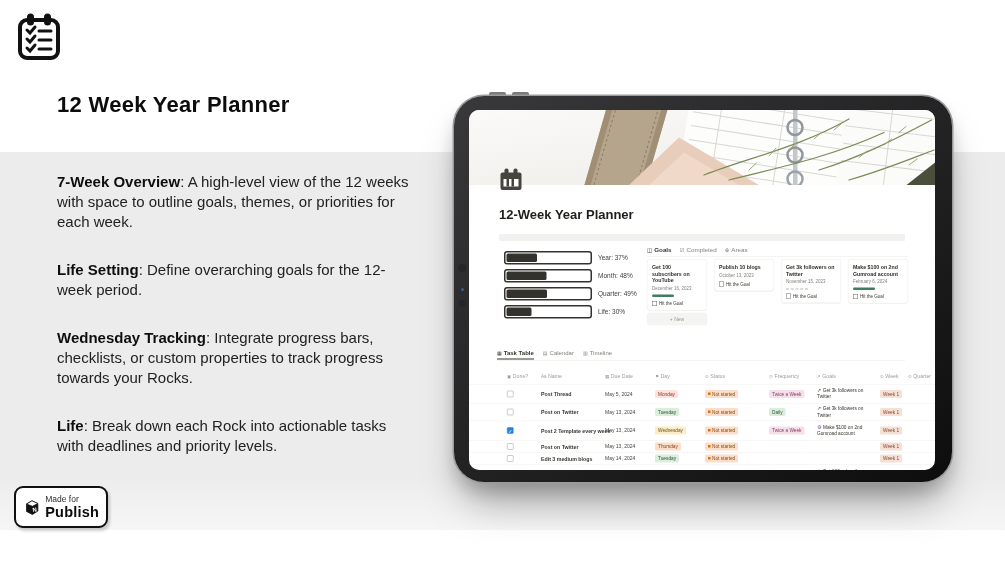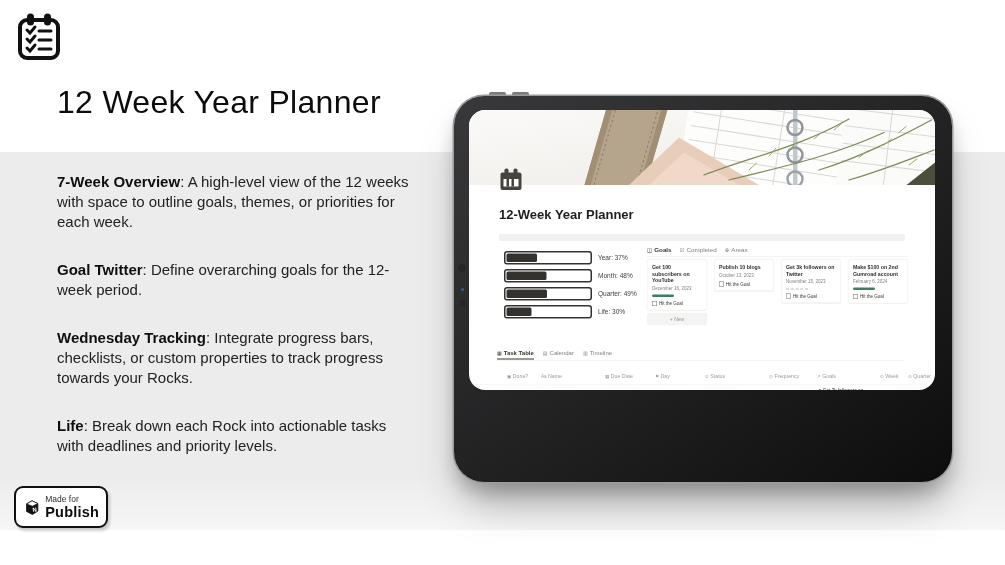--- a/index.html
+++ b/index.html
@@ -3,21 +3,21 @@
 <meta charset="utf-8">
 <style>
   * { margin:0; padding:0; box-sizing:border-box; }
   html,body { width:1005px; height:565px; overflow:hidden; background:#fff;
     font-family:"Liberation Sans","DejaVu Sans",sans-serif; color:#1a1a1a; }
 
   
   .band { position:absolute; left:0; top:152px; width:100%; height:378px;
     background:linear-gradient(180deg,#ececec 0%,#ececec 86%,#f6f6f6 100%); }
   .hero-icon { position:absolute; left:16px; top:12px; width:46px; height:50px; }
-  .hero-title { position:absolute; left:57px; top:84px; font-size:32px; font-weight:400;
+  .hero-title { position:absolute; left:57px; top:92px; font-size:22px; font-weight:700;
     letter-spacing:.3px; color:#0c0c0c; }
   .paras { position:absolute; left:57px; top:172px; width:356px; }
   .paras p { font-size:15px; line-height:20px; color:#222; margin-bottom:28px; }
   .paras b { color:#0e0e0e; }
 
   .badge { position:absolute; left:14px; top:486px; width:94px; height:42px;
     background:#fff; border:2.5px solid #101010; border-radius:9px;
     display:flex; align-items:center; gap:5px; padding:0 7px;
     box-shadow:2px 3px 3px rgba(0,0,0,.18); }
   .badge .txt { display:flex; flex-direction:column; line-height:1; }
@@ -28,22 +28,22 @@
   .tablet { position:absolute; left:454px; top:96px; width:498px; height:386px;
     border-radius:30px; background:linear-gradient(145deg,#39393b,#0d0d0e);
     box-shadow:0 0 0 1.5px #9b9b9e, 0 28px 40px -10px rgba(0,0,0,.35), 0 10px 16px rgba(0,0,0,.15); }
   .vol { position:absolute; top:92px; width:17px; height:5px; border-radius:2px; background:#7d7d80; }
   .vol.v1 { left:489px; } .vol.v2 { left:512px; }
   .cam { position:absolute; border-radius:50%; background:#262628; }
   .cam.c1 { left:458px; top:264px; width:8px; height:8px; }
   .cam.c2 { left:459px; top:300px; width:7px; height:7px; }
   .cam.dot { left:461px; top:288px; width:3px; height:3px; background:#3d5c8e; }
 
-  .screen { position:absolute; left:469px; top:110px; width:466px; height:280px;
-    border-radius:16px; background:#fff; overflow:hidden; }
+  .screen { position:absolute; left:469px; top:110px; width:466px; height:360px;
+    border-radius:10px; background:#fff; overflow:hidden; }
   .s2 { position:relative; width:932px; height:720px; transform:scale(.5);
     transform-origin:0 0; color:#37352f; }
 
   .cover { position:absolute; left:0; top:0; width:932px; height:150px; }
   .page-icon { position:absolute; left:58px; top:114px; width:52px; height:52px; }
   .n-title { position:absolute; left:60px; top:194px; font-size:26px; font-weight:bold; color:#1f1e1b; }
   .n-divider { position:absolute; left:60px; top:248px; width:812px; height:14px;
     background:#f1f1ef; border-radius:2px; }
 
   
@@ -122,21 +122,21 @@
       <line x1="23" y1="28" x2="35" y2="28"></line>
     <path d="M11 36 l3 3 l5 -6"></path>
       <line x1="23" y1="37" x2="35" y2="37"></line>
   </g>
 </svg>
 
 <h1 class="hero-title">12 Week Year Planner</h1>
 
 <div class="paras" id="paras">
     <p><b>7-Week Overview</b>: A high-level view of the 12 weeks with space to outline goals, themes, or priorities for each week.</p>
-    <p><b>Goal Twitter</b>: Define overarching goals for the 12-week period.</p>
+    <p><b>Life Setting</b>: Define overarching goals for the 12-week period.</p>
     <p><b>Wednesday Tracking</b>: Integrate progress bars, checklists, or custom properties to track progress towards your Rocks.</p>
     <p><b>Life</b>: Break down each Rock into actionable tasks with deadlines and priority levels.</p>
   </div>
 
 <div class="badge">
   <svg width="27" height="27" viewBox="0 0 44 44">
     <g stroke="#111" stroke-linejoin="round">
       <path d="M9 13 L23 5 L38 12 L38 31 L24 40 L9 32 Z" fill="#111" stroke-width="2"></path>
       <path d="M9 13 L23 5 L38 12 L24 19 Z" fill="#fff" stroke-width="2"></path>
     </g>

